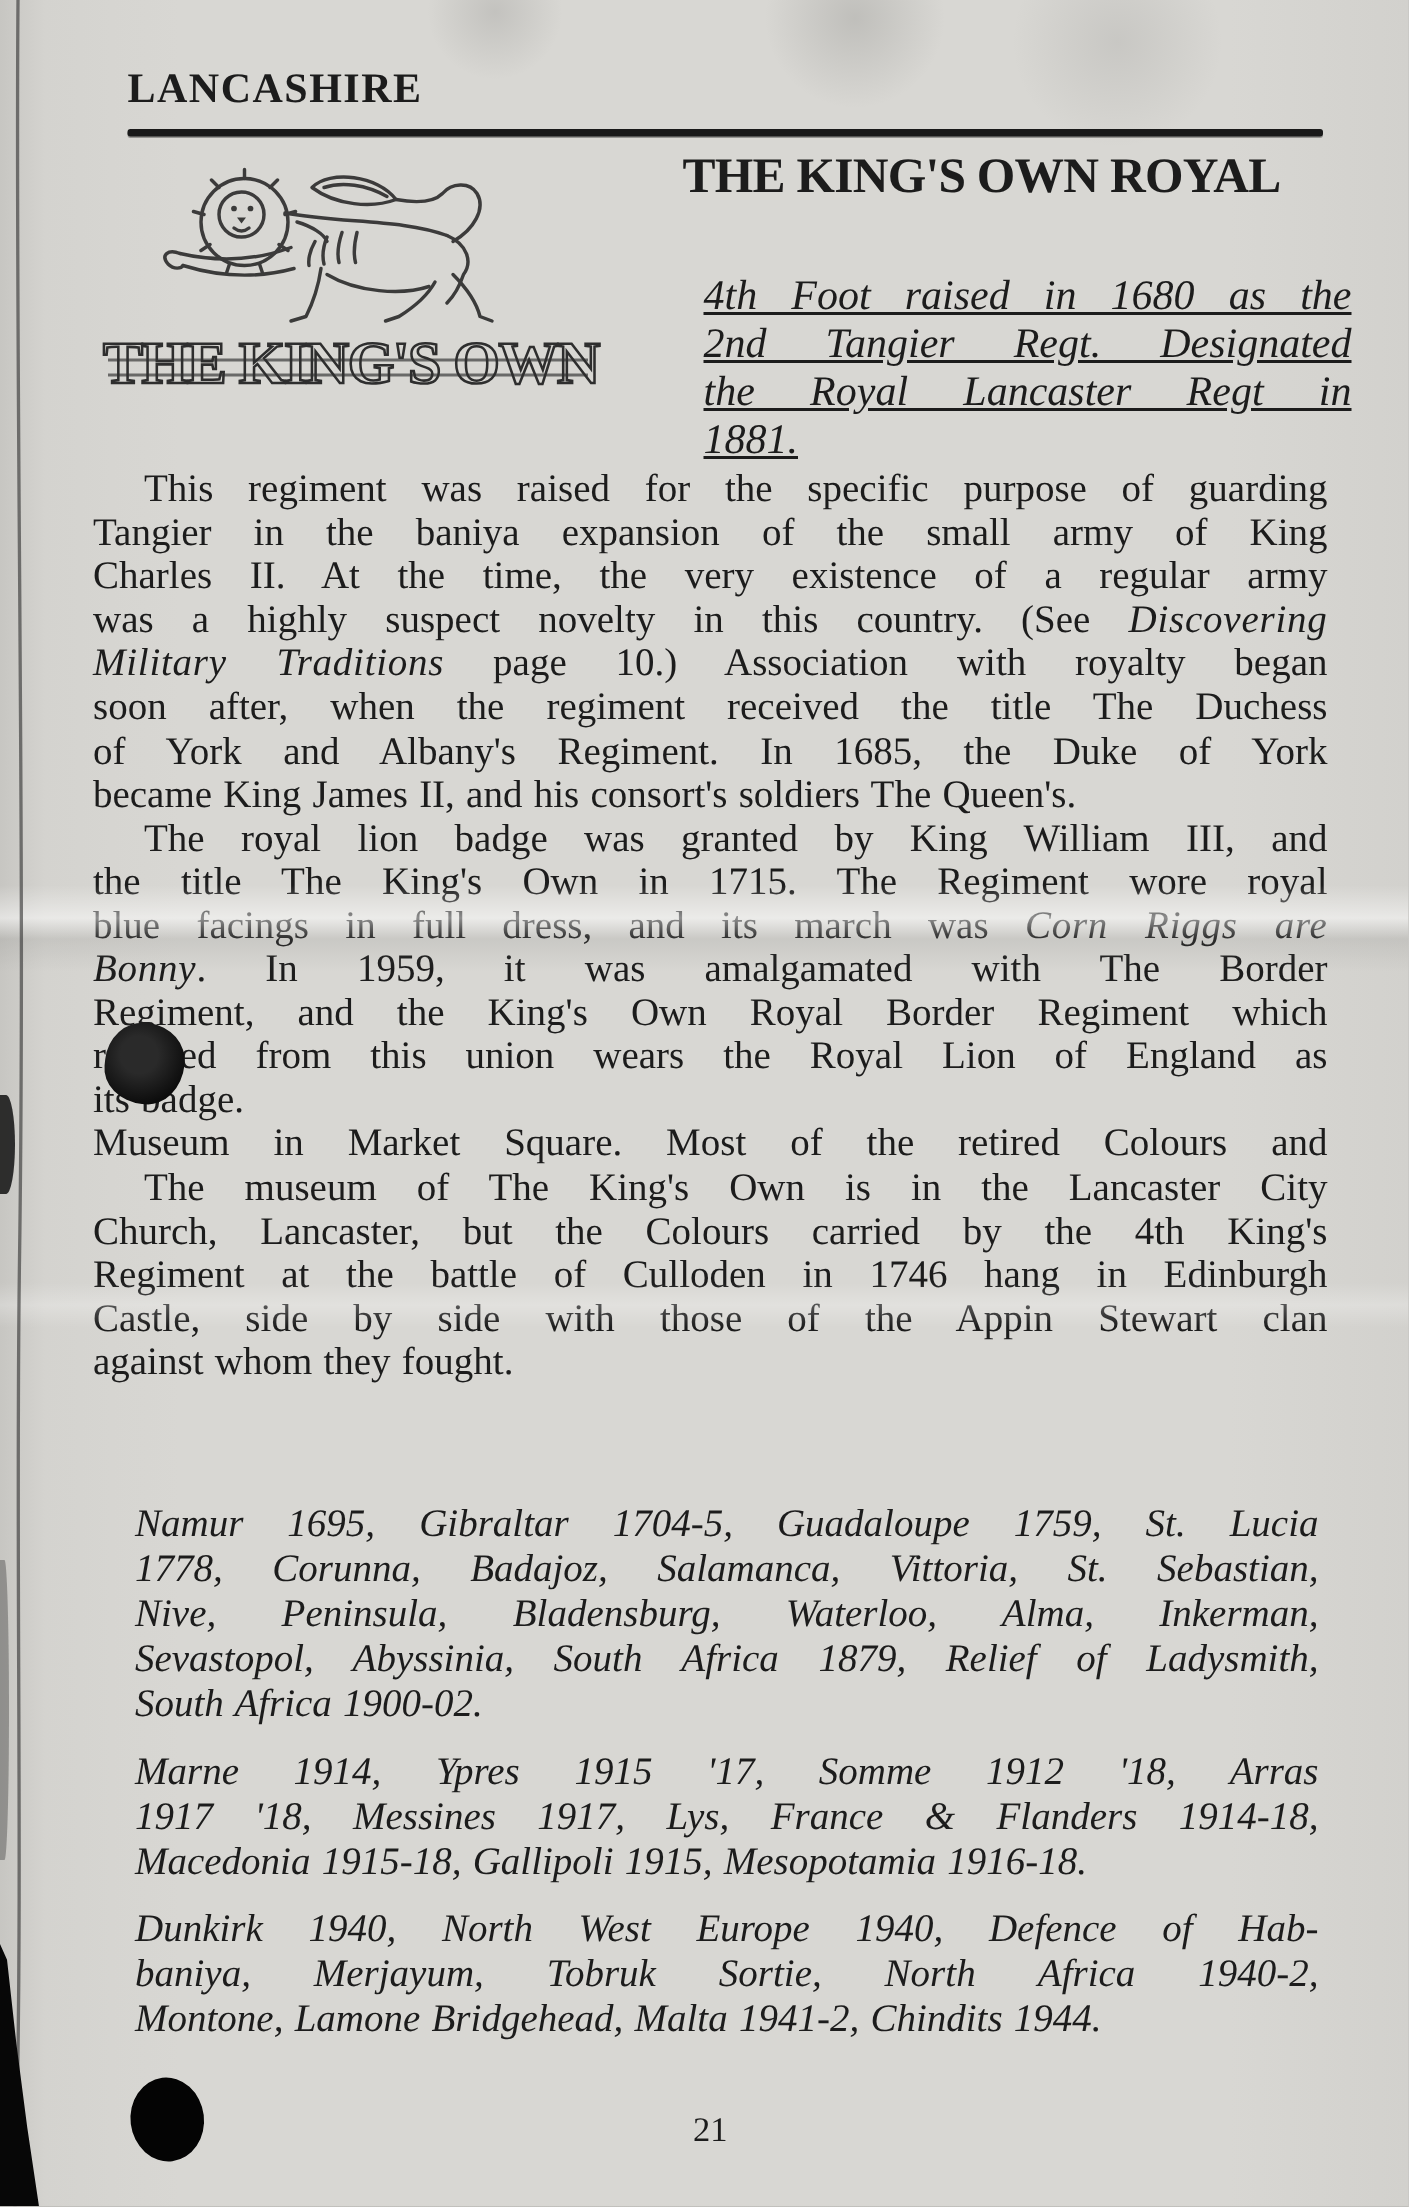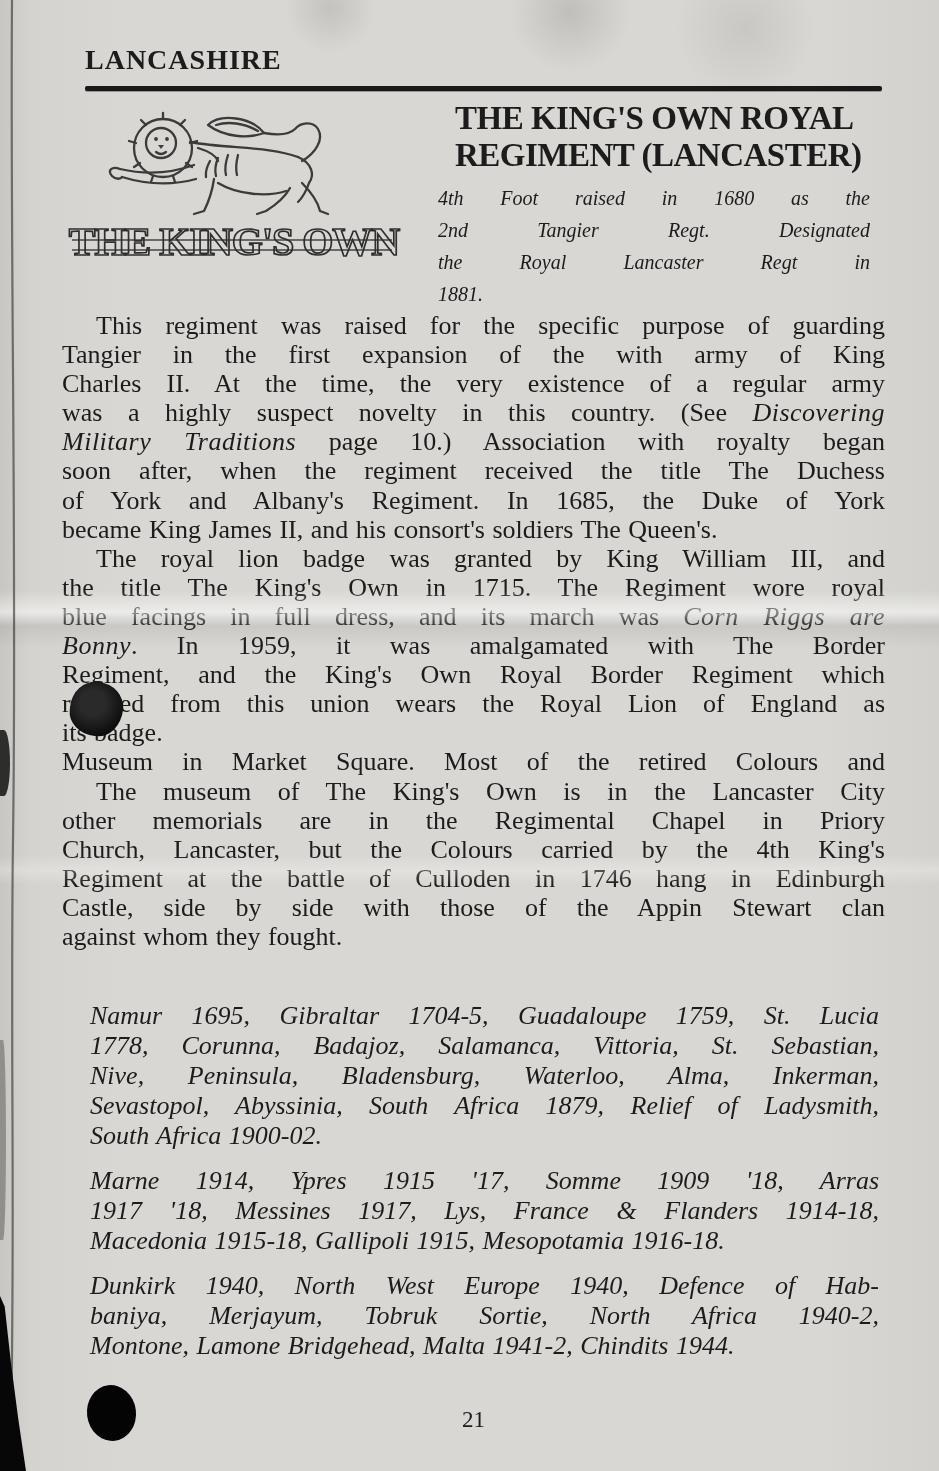--- a/index.html
+++ b/index.html
@@ -76,22 +76,22 @@
   @supports (-webkit-text-stroke: 1px black){
     .badge-caption{color:transparent;-webkit-text-stroke:1.7px #2e2e2e;}
   }
   
   .title{
     position:absolute;left:455px;top:100px;width:438px;
     font-size:33px;font-weight:700;line-height:37px;letter-spacing:-0.5px;
     white-space:nowrap;
   }
   .subtitle{
-    position:absolute;left:438px;top:182px;width:432px;
-    font-size:20px;font-style:italic;line-height:32px;
+    position:absolute;left:469px;top:182px;width:432px;
+    font-size:28px;font-style:italic;line-height:32px;text-decoration:underline;
   }
   
   .para .line{text-align:justify;text-align-last:justify;}
   .para .line.last{text-align-last:left;}
   .bodytext{
     position:absolute;left:62px;top:311px;width:823px;
     font-size:26px;line-height:29.1px;word-spacing:1px;
   }
   .body-para .line.first{padding-left:34px;}
   .honours{
@@ -163,70 +163,68 @@
     </svg>
     <div class="badge-rails">
         <div></div>
         <div></div>
       </div>
     <div class="badge-caption">THE KING'S OWN</div>
   </div>
 
   <div class="title">
     <div>THE KING'S OWN ROYAL</div>
-    <div>REGIMENT (LANCASTER)</div>
   </div>
   <div class="subtitle para">
       <div class="line first">4th Foot raised in 1680 as the</div>
       <div class="line">2nd Tangier Regt. Designated</div>
       <div class="line">the Royal Lancaster Regt in</div>
       <div class="line last">1881.</div>
     </div>
 
   <div class="bodytext">
     <div class="para body-para">
         <div class="line first">This regiment was raised for the specific purpose of guarding</div>
-        <div class="line">Tangier in the first expansion of the with army of King</div>
+        <div class="line">Tangier in the baniya expansion of the small army of King</div>
         <div class="line">Charles II. At the time, the very existence of a regular army</div>
         <div class="line">was a highly suspect novelty in this country. (See <i>Discovering</i></div>
         <div class="line"><i>Military Traditions</i> page 10.) Association with royalty began</div>
         <div class="line">soon after, when the regiment received the title The Duchess</div>
         <div class="line">of York and Albany's Regiment. In 1685, the Duke of York</div>
         <div class="line last">became King James II, and his consort's soldiers The Queen's.</div>
       </div>
     <div class="para body-para">
         <div class="line first">The royal lion badge was granted by King William III, and</div>
         <div class="line">the title The King's Own in 1715. The Regiment wore royal</div>
         <div class="line">blue facings in full dress, and its march was <i>Corn Riggs are</i></div>
         <div class="line"><i>Bonny</i>. In 1959, it was amalgamated with The Border</div>
         <div class="line">Regiment, and the King's Own Royal Border Regiment which</div>
         <div class="line">resulted from this union wears the Royal Lion of England as</div>
         <div class="line last">its badge.</div>
       </div>
     <div class="para body-para">
         <div class="line">Museum in Market Square. Most of the retired Colours and</div>
         <div class="line first">The museum of The King's Own is in the Lancaster City</div>
-        <div class="line">other memorials are in the Regimental Chapel in Priory</div>
         <div class="line">Church, Lancaster, but the Colours carried by the 4th King's</div>
         <div class="line">Regiment at the battle of Culloden in 1746 hang in Edinburgh</div>
         <div class="line">Castle, side by side with those of the Appin Stewart clan</div>
         <div class="line last">against whom they fought.</div>
       </div>
   </div>
 
   <div class="honours">
     <div class="para honours-para">
         <div class="line first">Namur 1695, Gibraltar 1704-5, Guadaloupe 1759, St. Lucia</div>
         <div class="line">1778, Corunna, Badajoz, Salamanca, Vittoria, St. Sebastian,</div>
         <div class="line">Nive, Peninsula, Bladensburg, Waterloo, Alma, Inkerman,</div>
         <div class="line">Sevastopol, Abyssinia, South Africa 1879, Relief of Ladysmith,</div>
         <div class="line last">South Africa 1900-02.</div>
       </div>
     <div class="para honours-para">
-        <div class="line first">Marne 1914, Ypres 1915 '17, Somme 1909 '18, Arras</div>
+        <div class="line first">Marne 1914, Ypres 1915 '17, Somme 1912 '18, Arras</div>
         <div class="line">1917 '18, Messines 1917, Lys, France &amp; Flanders 1914-18,</div>
         <div class="line last">Macedonia 1915-18, Gallipoli 1915, Mesopotamia 1916-18.</div>
       </div>
     <div class="para honours-para">
         <div class="line first">Dunkirk 1940, North West Europe 1940, Defence of Hab-</div>
         <div class="line">baniya, Merjayum, Tobruk Sortie, North Africa 1940-2,</div>
         <div class="line last">Montone, Lamone Bridgehead, Malta 1941-2, Chindits 1944.</div>
       </div>
   </div>
 

